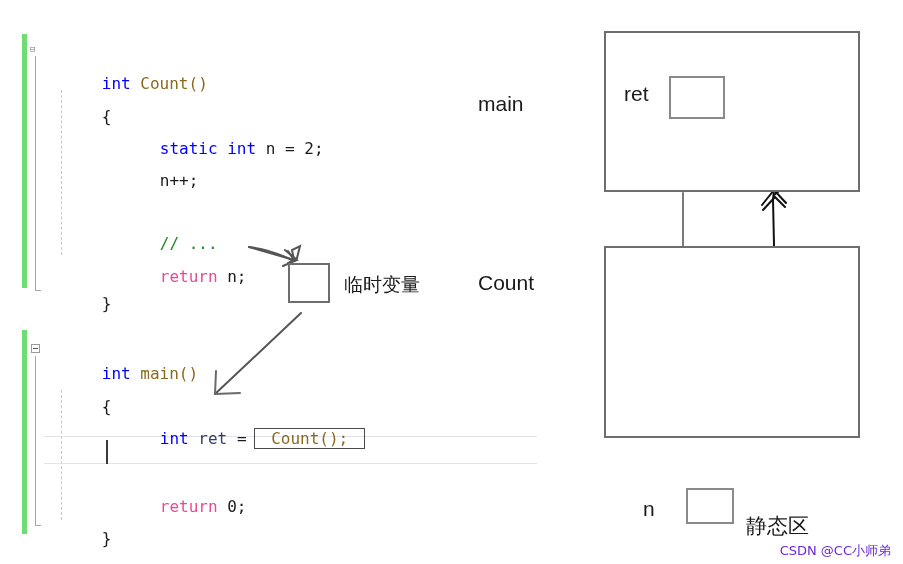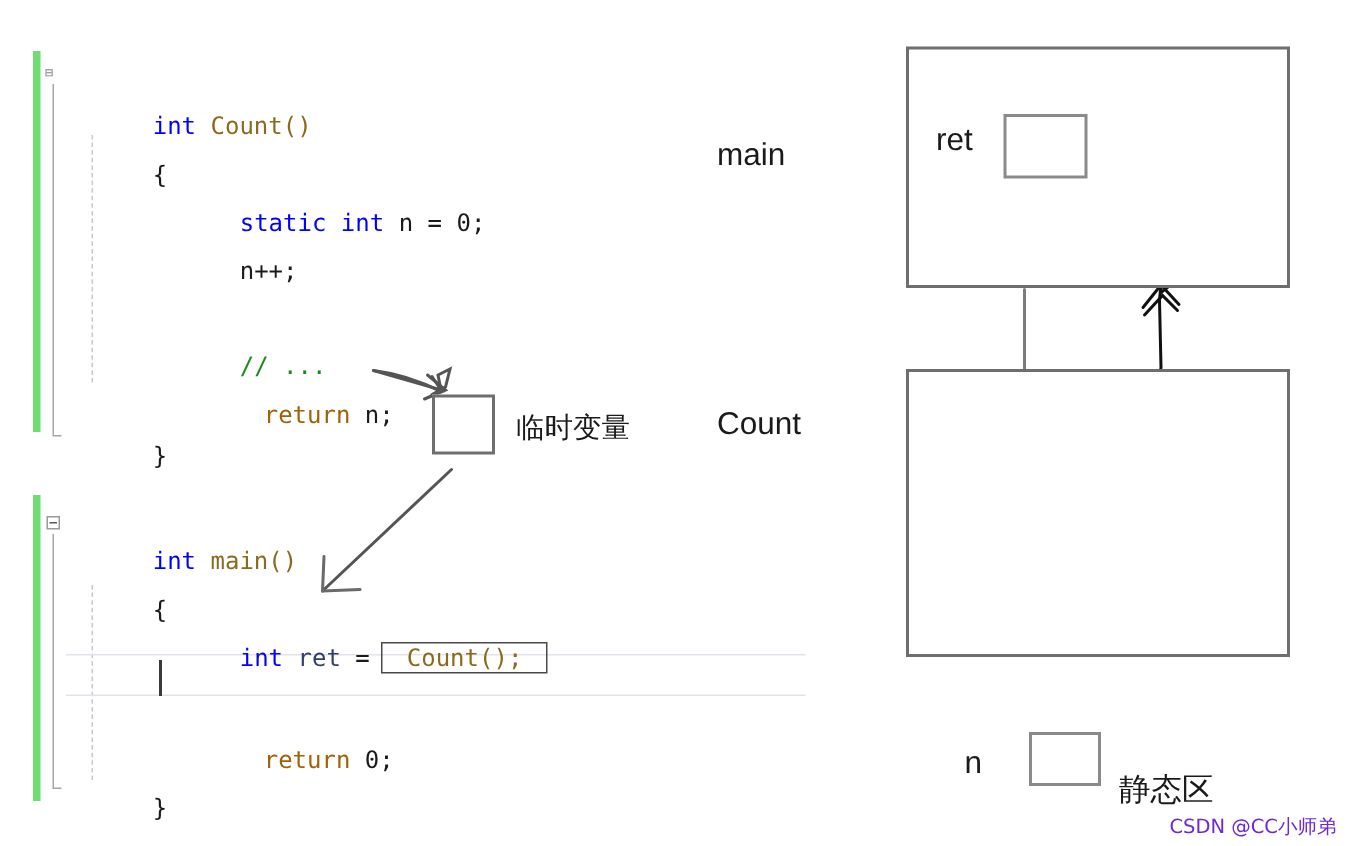--- a/index.html
+++ b/index.html
@@ -72,21 +72,21 @@
     position: absolute;
     left: 44px;
     font-family: "DejaVu Sans Mono", monospace;
     font-size: 16px;
     line-height: 26px;
     white-space: pre;
     color: #1a1a1a;
   }
   .kw   { color: #0000ff; }
   .fn   { color: #8a6a1e; }
-  .ret  { color: #a16207; margin-left: 16px; }
+  .ret  { color: #ec4899; }
   .cmt  { color: #1d8a1d; }
   .var  { color: #31406b; }
 
   .ref-box {
     border: 1px solid #4a4a4a;
     padding: 0 16px;
     margin: 0 -2px;
   }
 
   .current-line {
@@ -176,21 +176,21 @@
     <div class="current-line" style="top:436px;"></div>
     <div class="caret" style="left:106px;top:440px;height:24px;"></div>
 
     <div class="code-line" style="top:45px;">
       <span class="kw">int </span><span class="fn">Count()</span>
     </div>
     <div class="code-line" style="top:78px;">
       <span>{</span>
     </div>
     <div class="code-line" style="top:110px;padding-left:58px;">
-      <span class="kw">static int</span><span> n = 0;</span>
+      <span class="kw">static int</span><span> n = 2;</span>
     </div>
     <div class="code-line" style="top:142px;padding-left:58px;">
       <span>n++;</span>
     </div>
     <div class="code-line" style="top:205px;padding-left:58px;">
       <span class="cmt">// ...</span>
     </div>
     <div class="code-line" style="top:238px;padding-left:58px;">
       <span class="ret">return</span><span> n;</span>
     </div>

